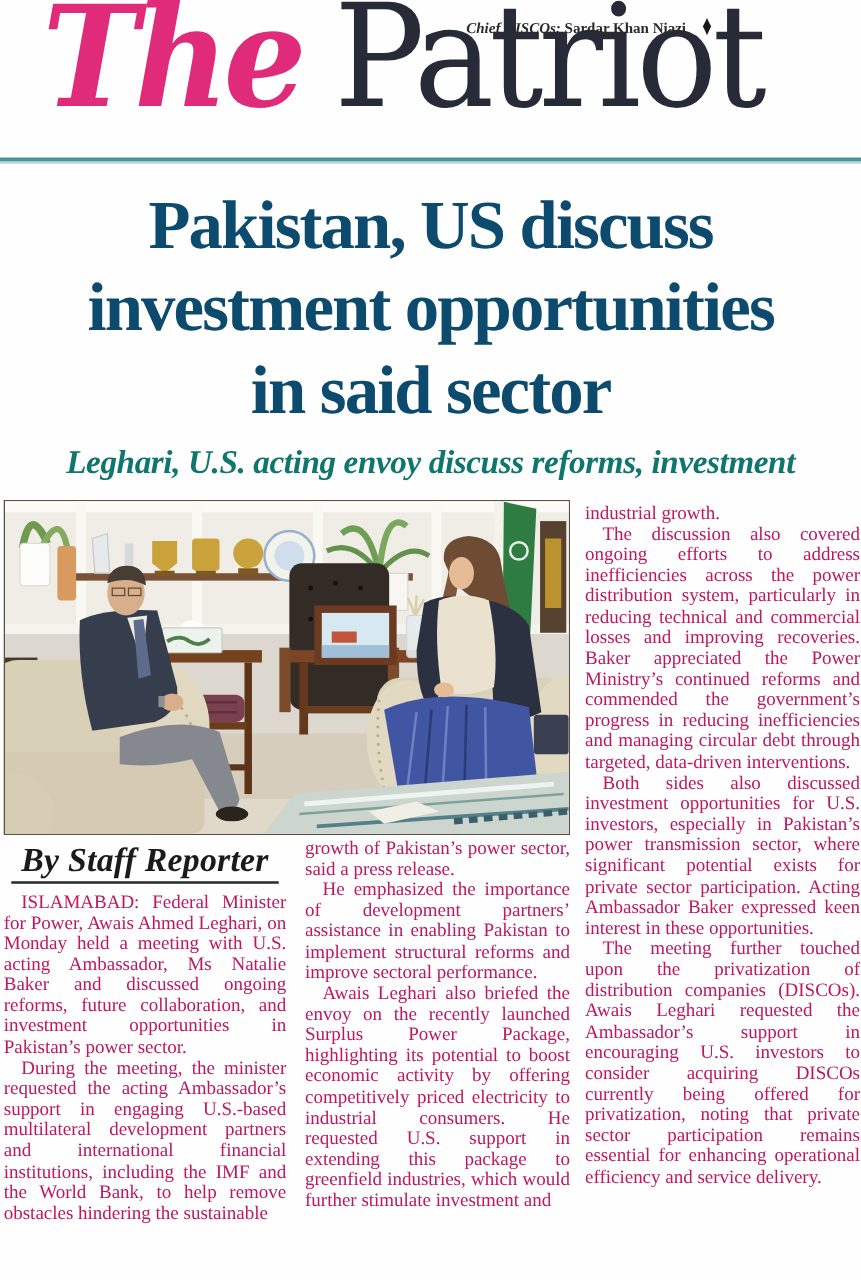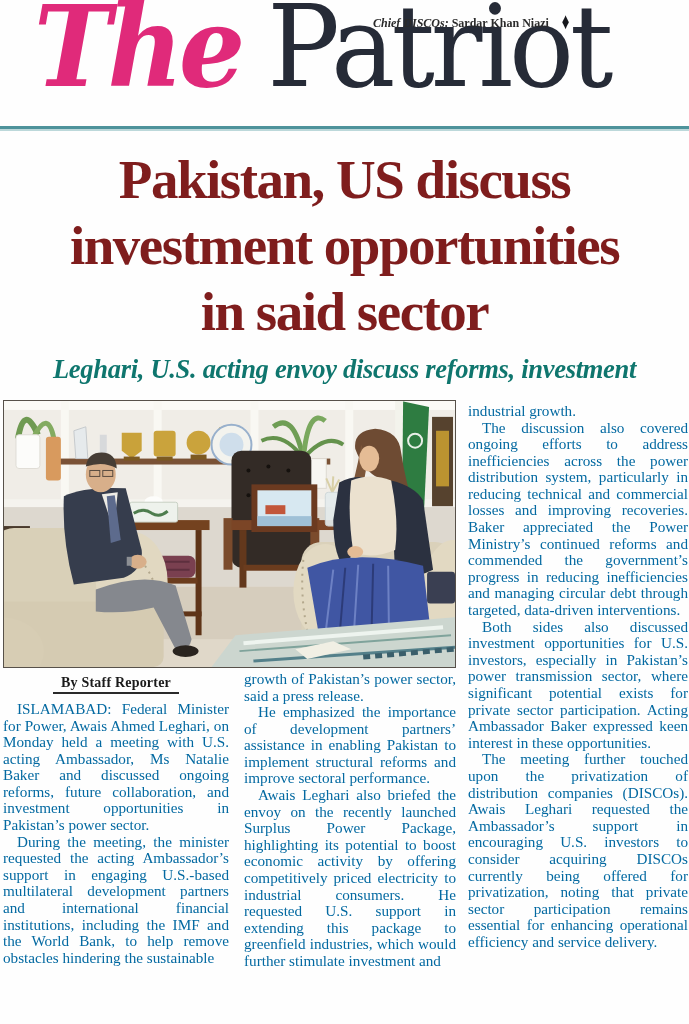--- a/index.html
+++ b/index.html
@@ -16,40 +16,40 @@
   .chief{position:absolute;left:373px;top:14px;font-size:12px;font-weight:bold;color:#2b2b2b;
          white-space:nowrap;z-index:3;}
   .chief-label{font-style:italic;}
   .diamond{display:inline-block;margin-left:10px;font-size:15px;color:#17181d;
            transform:scaleY(1.55);transform-origin:center;}
   .rule{position:absolute;left:0;right:0;top:126px;height:3px;background:#4e939b;
         box-shadow:0 2px 0 #bcd8da;}
 
   
   .headline{margin:16px 4px 0;text-align:center;font-weight:bold;font-size:55px;line-height:1.2;
-            color:#7f1d1d;letter-spacing:-1.5px;}
+            color:#0c4a6e;letter-spacing:-1.5px;}
   .headline span{display:block;}
   .subhead{margin:8px 6px 0;text-align:center;font-style:italic;font-weight:bold;font-size:26.5px;
            line-height:1.28;color:#0f766e;letter-spacing:-0.3px;}
   .subhead span{display:block;}
 
   
   .content{display:flex;margin:13px 1px 0 3px;gap:12px;}
   .left{width:453px;flex:0 0 453px;}
   .right{flex:1;padding-top:3px;}
   .photo{margin:0;width:451px;height:266px;border:1px solid #57514a;background:#e9e6e0;}
   .photo svg{display:block;width:100%;height:100%;}
   .below{display:flex;gap:15px;margin-top:3px;}
   .colA{width:226px;flex:0 0 226px;}
   .colB{flex:1;}
   .byline-wrap{text-align:center;margin:2px 0 7px;}
-  .byline{display:inline-block;font-size:14px;font-weight:bold;color:#1a1a1a;
+  .byline{display:inline-block;font-size:27px;font-weight:bold;font-style:italic;color:#1a1a1a;
           border-bottom:2.5px solid #2a2a2a;padding:0 8px 1px;letter-spacing:0.2px;}
   .bodytext p{margin:0;text-indent:14px;font-size:15.2px;line-height:16.6px;text-align:justify;
-              color:#0369a1;}
+              color:#be185d;}
   .cont p:first-child{text-indent:0;}
 </style>
 </head>
 <body>
 
 <div class="page">
 
   <header class="masthead">
     <div class="chief">
       <span class="chief-label">Chief DISCOs:</span>

